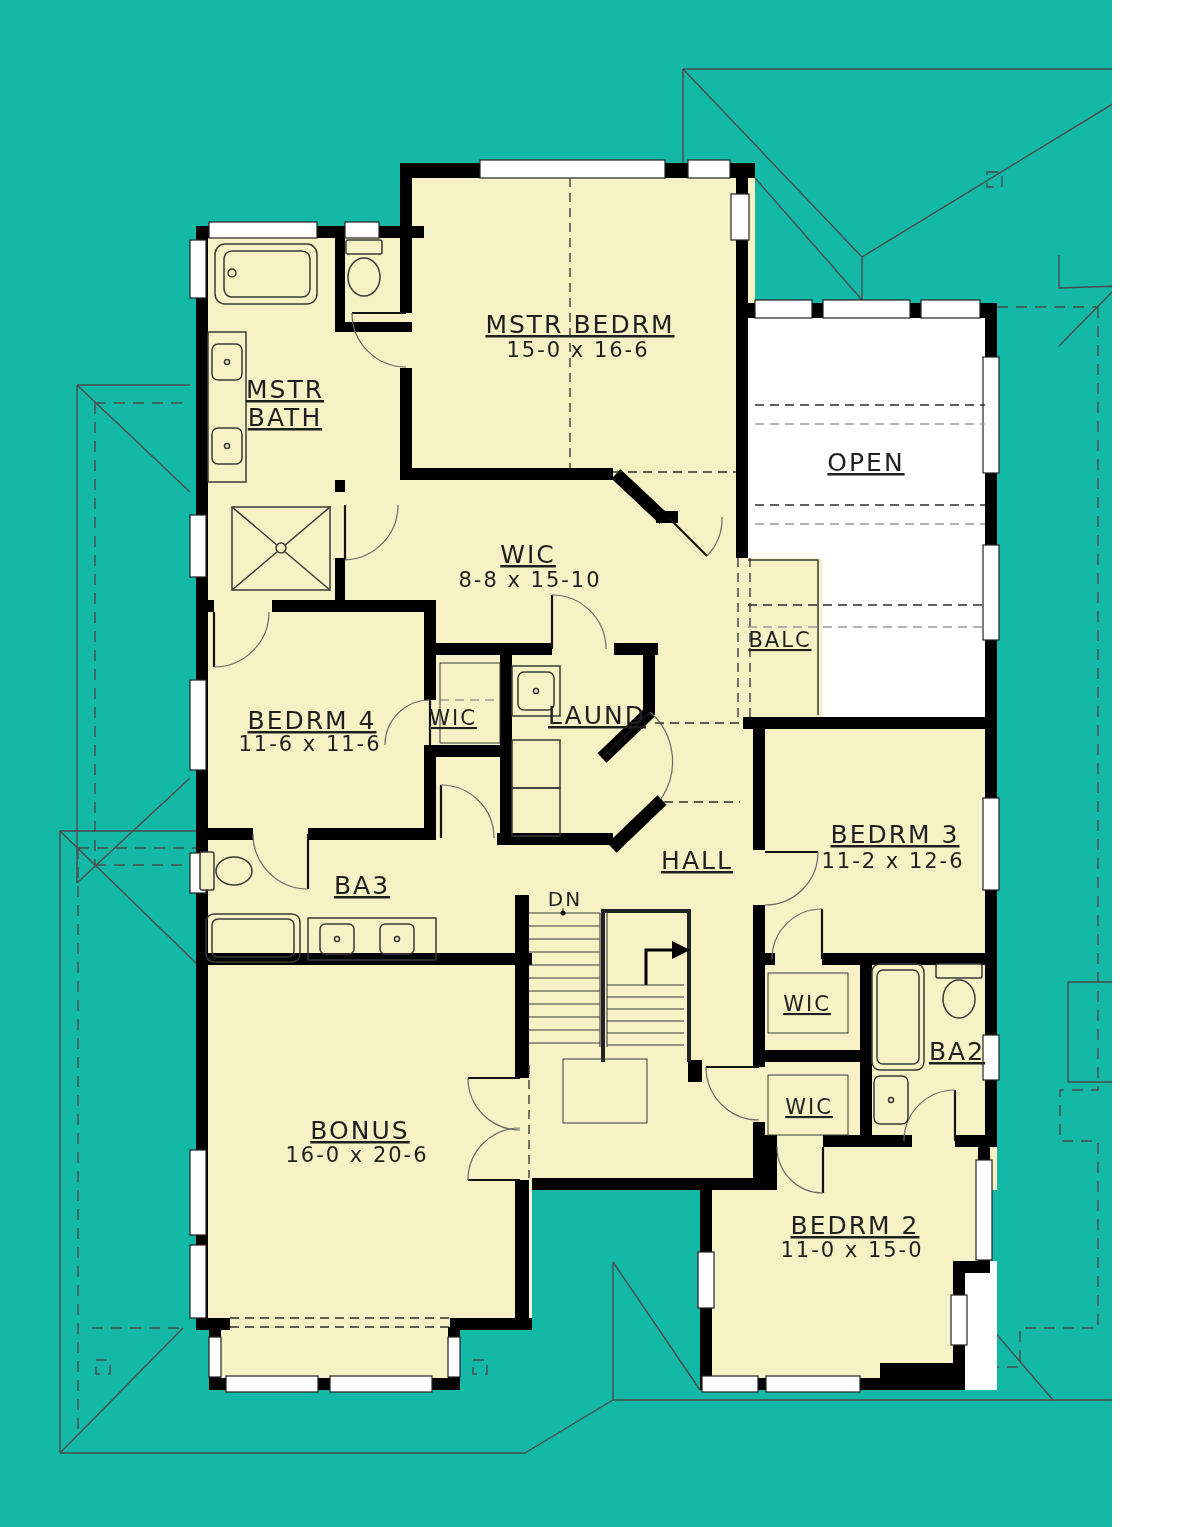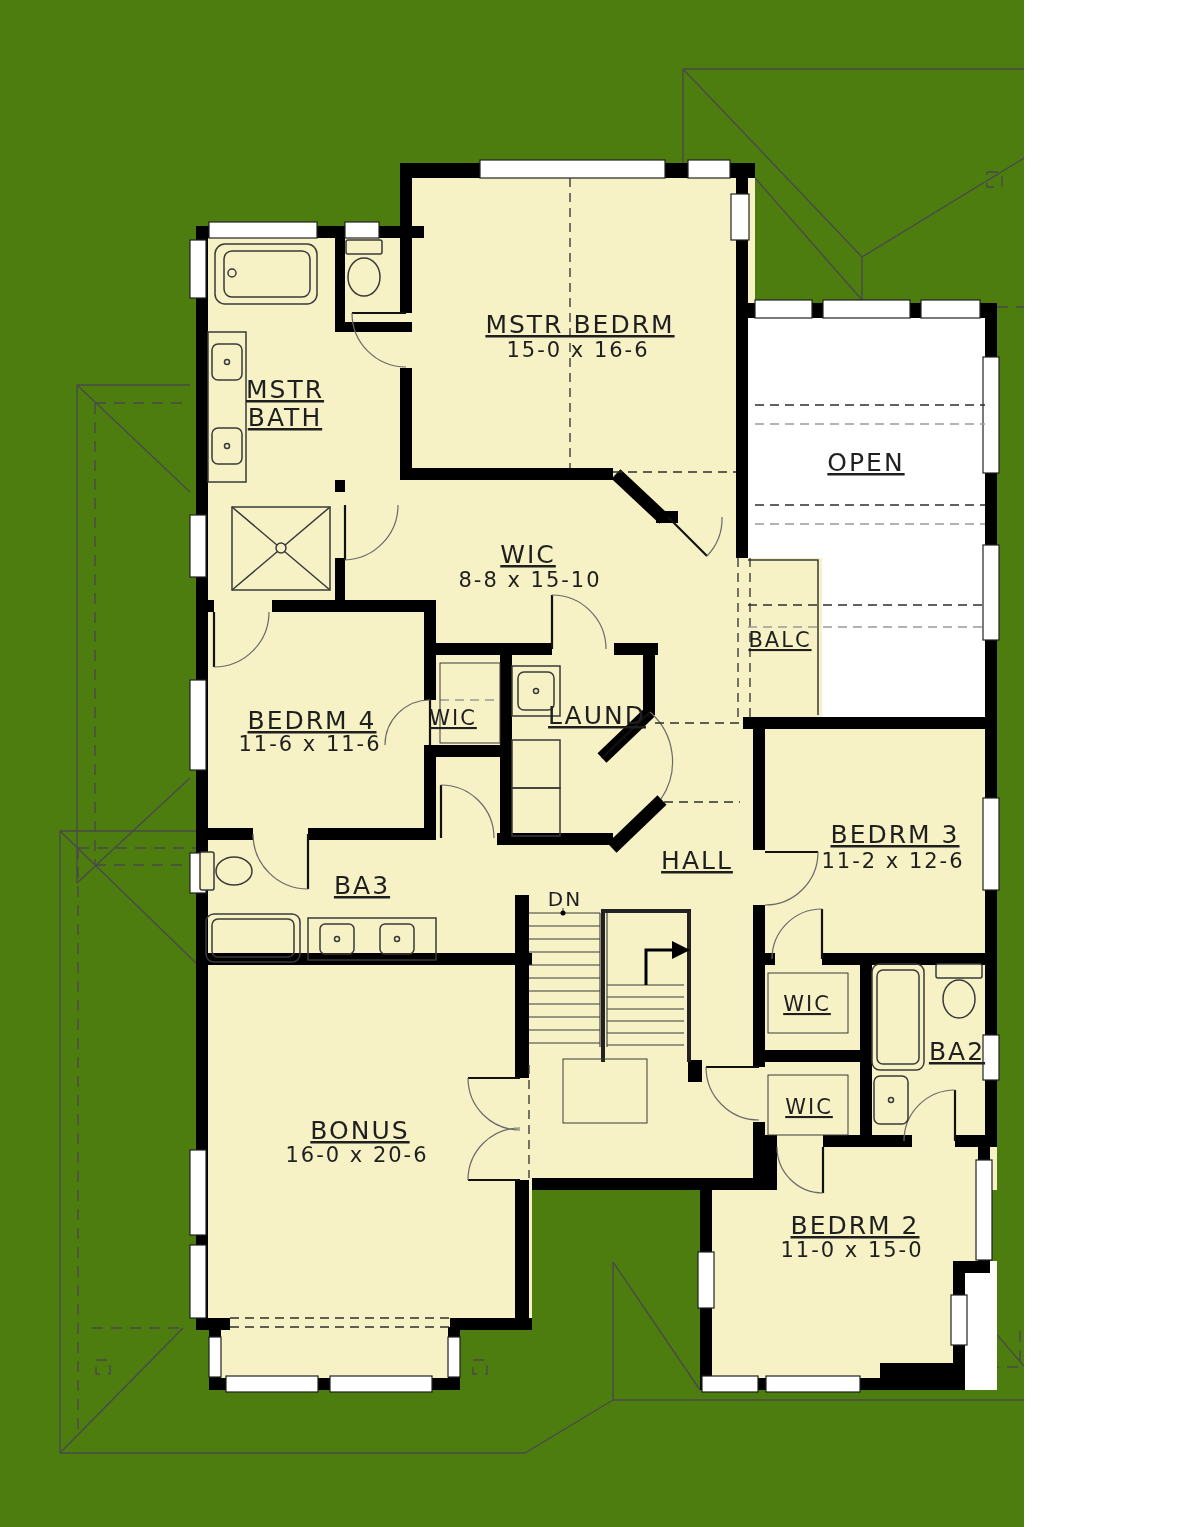--- a/index.html
+++ b/index.html
@@ -1,16 +1,16 @@
 <!DOCTYPE html>
 <html><head>
 <meta charset="utf-8">
 <style>
   html,body{margin:0;padding:0;background:#ffffff;}
-  .plan-wrap{position:relative;width:1024px;height:1527px;background:#4d7c0f;overflow:hidden;}
+  .plan-wrap{position:relative;width:1112px;height:1527px;background:#14b8a6;overflow:hidden;}
   svg{display:block;}
   .lbl{font-family:"DejaVu Sans", sans-serif;fill:#1F1F1F;letter-spacing:2px;text-anchor:middle;}
   .u{text-decoration:underline;}
   .fs-big{font-size:25px;}
   .fs-mid{font-size:21px;}
   .fs-sm{font-size:20px;}
   .roofline{stroke:#4A4A4A;stroke-width:1.4;fill:none;}
   .roofdash{stroke:#4A4A4A;stroke-width:1.4;fill:none;stroke-dasharray:11 8;}
   .dash{stroke:#2e2e2e;stroke-width:1.3;fill:none;stroke-dasharray:9 6;}
   .dash2{stroke:#9a9a9a;stroke-width:1.3;fill:none;stroke-dasharray:9 6;}

